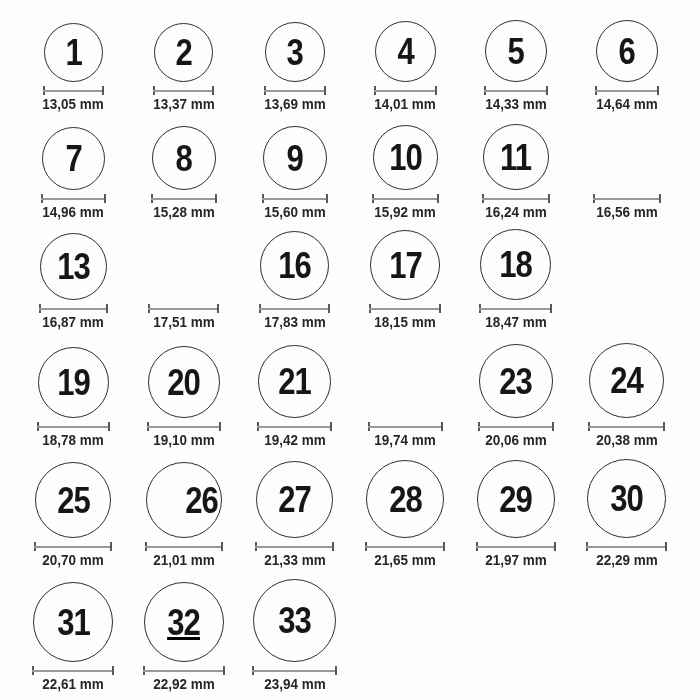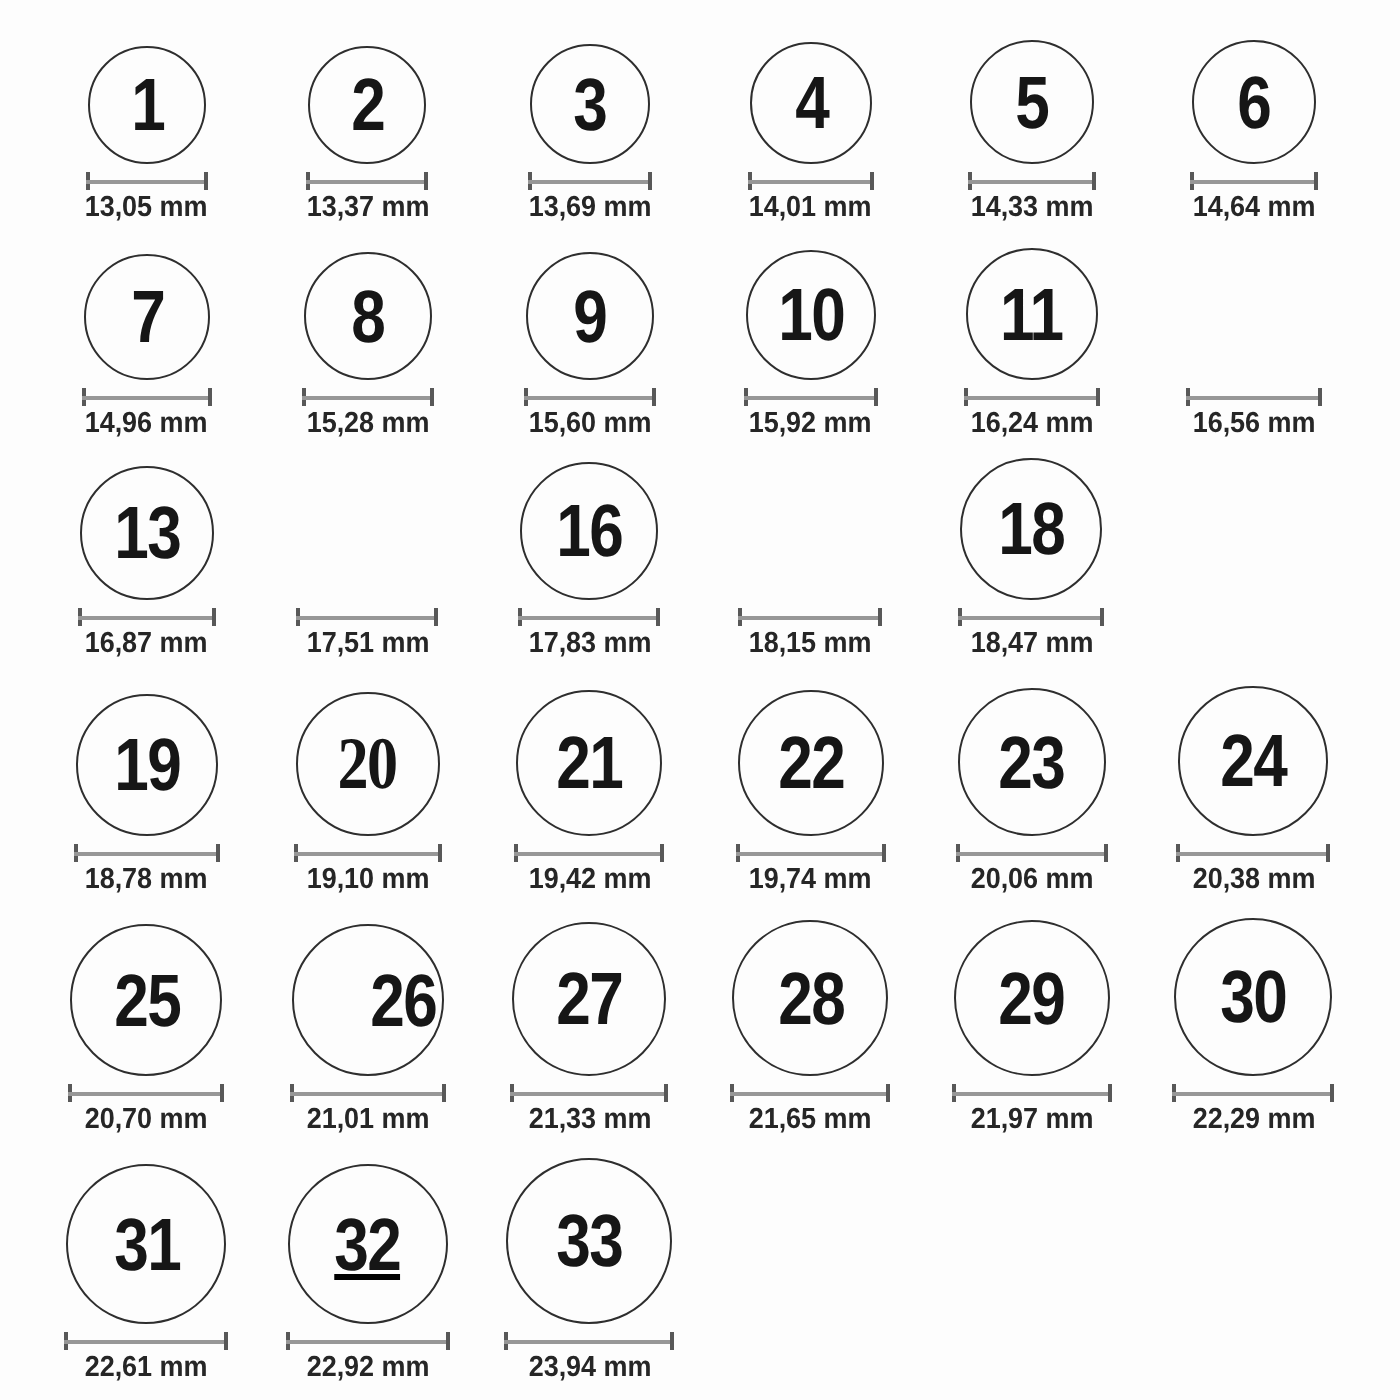--- a/index.html
+++ b/index.html
@@ -262,20 +262,23 @@
     </div>
     <div class="measure" style="width: 71px;">
       <span class="tick left"></span>
       <span class="hline"></span>
       <span class="tick right"></span>
     </div>
     <div class="mm">17,83 mm</div>
   </div>
 
   <div class="cell">
+    <div class="circle" style="width: 70px; height: 70px;">
+      <span class="num">17</span>
+    </div>
     <div class="measure" style="width: 72px;">
       <span class="tick left"></span>
       <span class="hline"></span>
       <span class="tick right"></span>
     </div>
     <div class="mm">18,15 mm</div>
   </div>
 
   <div class="cell">
     <div class="circle" style="width: 71px; height: 71px;">
@@ -296,21 +299,21 @@
     </div>
     <div class="measure" style="width: 73px;">
       <span class="tick left"></span>
       <span class="hline"></span>
       <span class="tick right"></span>
     </div>
     <div class="mm">18,78 mm</div>
   </div>
 
   <div class="cell">
-    <div class="circle" style="width: 72px; height: 72px; font-family: Liberation Serif, serif;">
+    <div class="circle" style="width: 72px; height: 72px;">
       <span class="num">20</span>
     </div>
     <div class="measure" style="width: 74px;">
       <span class="tick left"></span>
       <span class="hline"></span>
       <span class="tick right"></span>
     </div>
     <div class="mm">19,10 mm</div>
   </div>
 
@@ -320,23 +323,20 @@
     </div>
     <div class="measure" style="width: 75px;">
       <span class="tick left"></span>
       <span class="hline"></span>
       <span class="tick right"></span>
     </div>
     <div class="mm">19,42 mm</div>
   </div>
 
   <div class="cell">
-    <div class="circle" style="width: 73px; height: 73px;">
-      <span class="num">22</span>
-    </div>
     <div class="measure" style="width: 75px;">
       <span class="tick left"></span>
       <span class="hline"></span>
       <span class="tick right"></span>
     </div>
     <div class="mm">19,74 mm</div>
   </div>
 
   <div class="cell">
     <div class="circle" style="width: 74px; height: 74px;">

